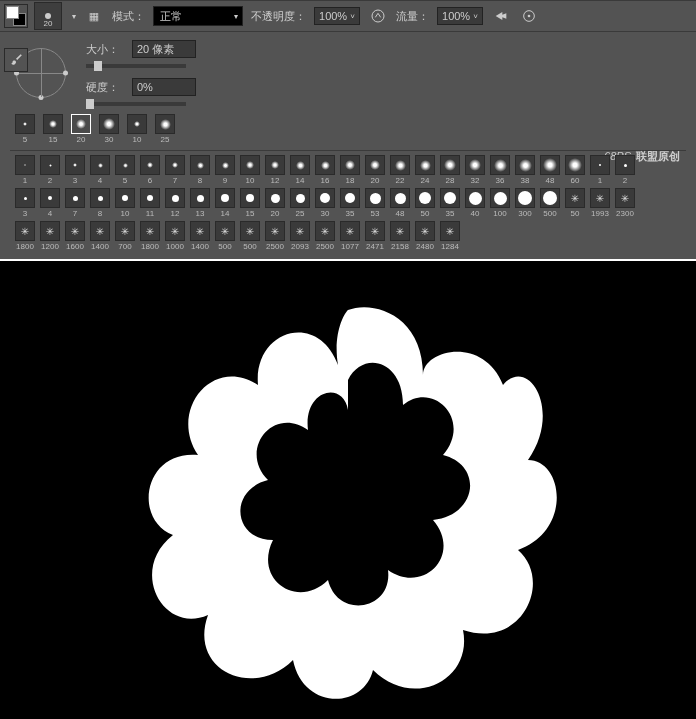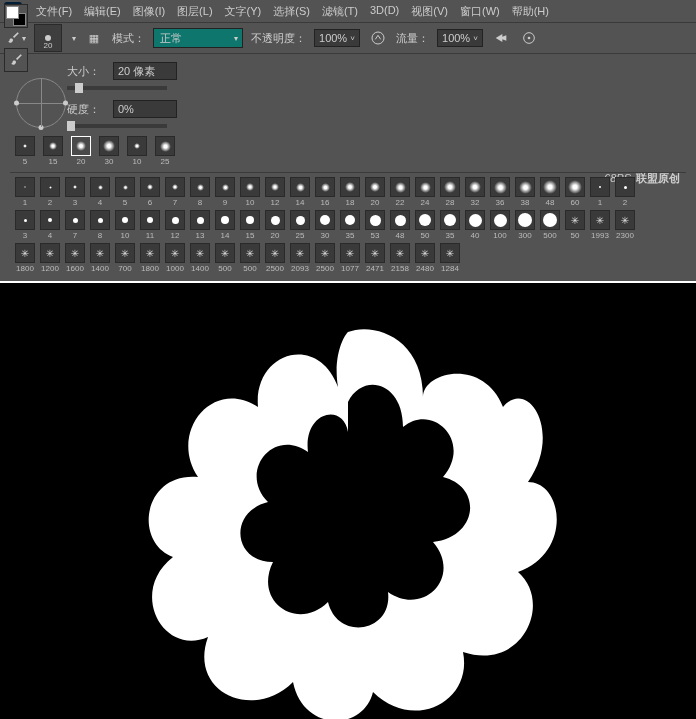--- a/index.html
+++ b/index.html
@@ -7,28 +7,28 @@
 .app{background:#535353;width:696px;position:relative}
 .menubar{display:flex;align-items:center;height:22px;background:#535353;padding:0 4px;gap:2px}
 .menubar .logo{width:18px;height:18px;background:#001e36;border-radius:3px;display:flex;align-items:center;justify-content:center;color:#31a8ff;font-size:9px;font-weight:bold;margin-right:6px}
 .menu-item{padding:2px 6px;cursor:default}
 .optbar{display:flex;align-items:center;height:32px;background:#535353;border-top:1px solid #3a3a3a;border-bottom:1px solid #3a3a3a;padding:0 6px;gap:8px}
 .brush-preview{width:28px;height:28px;background:#3e3e3e;border:1px solid #2a2a2a;display:flex;flex-direction:column;align-items:center;justify-content:center;position:relative}
 .brush-dot{width:6px;height:6px;border-radius:50%;background:#ccc}
 .brush-sz{font-size:8px;position:absolute;bottom:1px}
 .chev{font-size:8px;margin-left:2px}
 .opt-label{font-size:11px}
-.opt-drop{background:#0f766e;border:1px solid #222;height:20px;padding:0 16px 0 6px;min-width:90px;position:relative;display:flex;align-items:center}
+.opt-drop{background:#000000;border:1px solid #222;height:20px;padding:0 16px 0 6px;min-width:90px;position:relative;display:flex;align-items:center}
 .opt-drop::after{content:"▾";position:absolute;right:4px;font-size:8px}
 .opt-num{background:#3a3a3a;border:1px solid #222;height:18px;width:46px;padding:0 4px;display:flex;align-items:center;justify-content:space-between}
 .opt-num::after{content:"˅";font-size:8px}
 .icon-btn{width:20px;height:20px;display:flex;align-items:center;justify-content:center;cursor:default}
 .gear{position:absolute;right:8px;top:56px;font-size:14px}
 .panel{background:#535353;padding:8px 10px;position:relative}
-.brush-settings{display:flex;gap:1px;align-items:flex-end;margin-bottom:8px}
+.brush-settings{display:flex;gap:20px;align-items:center;margin-bottom:8px}
 .angle-widget{width:50px;height:50px;border:1px solid #888;border-radius:50%;position:relative;margin-left:6px}
 .angle-widget::before{content:"";position:absolute;width:100%;height:1px;background:#888;top:50%;left:0}
 .angle-widget::after{content:"";position:absolute;width:1px;height:100%;background:#888;left:50%;top:0}
 .angle-dot{position:absolute;width:5px;height:5px;background:#ccc;border-radius:50%}
 .settings-col{display:flex;flex-direction:column;gap:10px}
 .setting-row{display:flex;align-items:center;gap:10px}
 .setting-label{width:36px;font-size:11px}
 .setting-val{background:#3a3a3a;border:1px solid #222;width:64px;height:18px;padding:0 4px;display:flex;align-items:center}
 .slider{width:100px;height:4px;background:#3a3a3a;position:relative;margin-top:-4px}
 .slider-thumb{position:absolute;width:8px;height:10px;background:#ccc;top:-3px;left:8px}
@@ -63,36 +63,20 @@
   </div>
   <div class="tool">
     <svg width="14" height="14" viewBox="0 0 24 24">
         <path fill="#ccc" d="M20 2l-8 8 2 2 8-8-2-2zM9 13c-2 0-3 1-3 3 0 1-1 2-2 2 1 2 3 2 4 2 2 0 4-2 4-4 0-2-1-3-3-3z"></path>
       </svg>
   </div>
 </div>
 
 <div class="app">
 
-  <div class="menubar">
-    <div class="logo">Ps</div>
-    <div id="menu-items" style="display: flex;">
-        <span class="menu-item">文件(F)</span>
-        <span class="menu-item">编辑(E)</span>
-        <span class="menu-item">图像(I)</span>
-        <span class="menu-item">图层(L)</span>
-        <span class="menu-item">文字(Y)</span>
-        <span class="menu-item">选择(S)</span>
-        <span class="menu-item">滤镜(T)</span>
-        <span class="menu-item">3D(D)</span>
-        <span class="menu-item">视图(V)</span>
-        <span class="menu-item">窗口(W)</span>
-        <span class="menu-item">帮助(H)</span>
-      </div>
-  </div>
 
   <div class="optbar">
     <div class="icon-btn">
       <svg width="14" height="14" viewBox="0 0 24 24">
           <path fill="#ccc" d="M20 2l-8 8 2 2 8-8-2-2zM9 13c-2 0-3 1-3 3 0 1-1 2-2 2 1 2 3 2 4 2 2 0 4-2 4-4 0-2-1-3-3-3z"></path>
         </svg>
       <span class="chev">▾</span>
     </div>
     <div class="brush-preview">
       <div class="brush-dot"></div>

